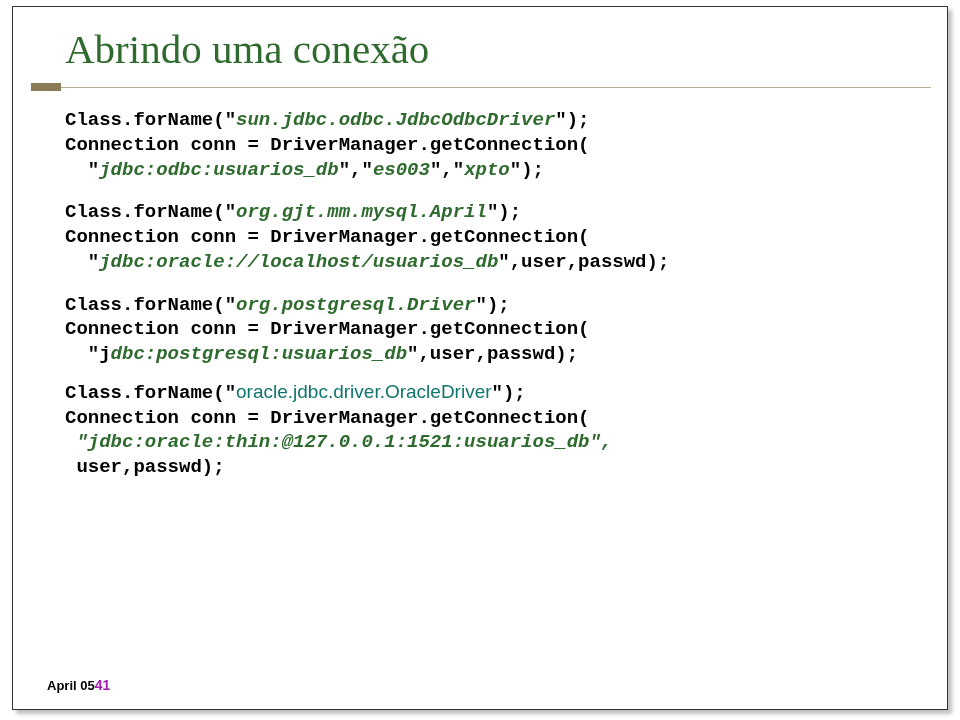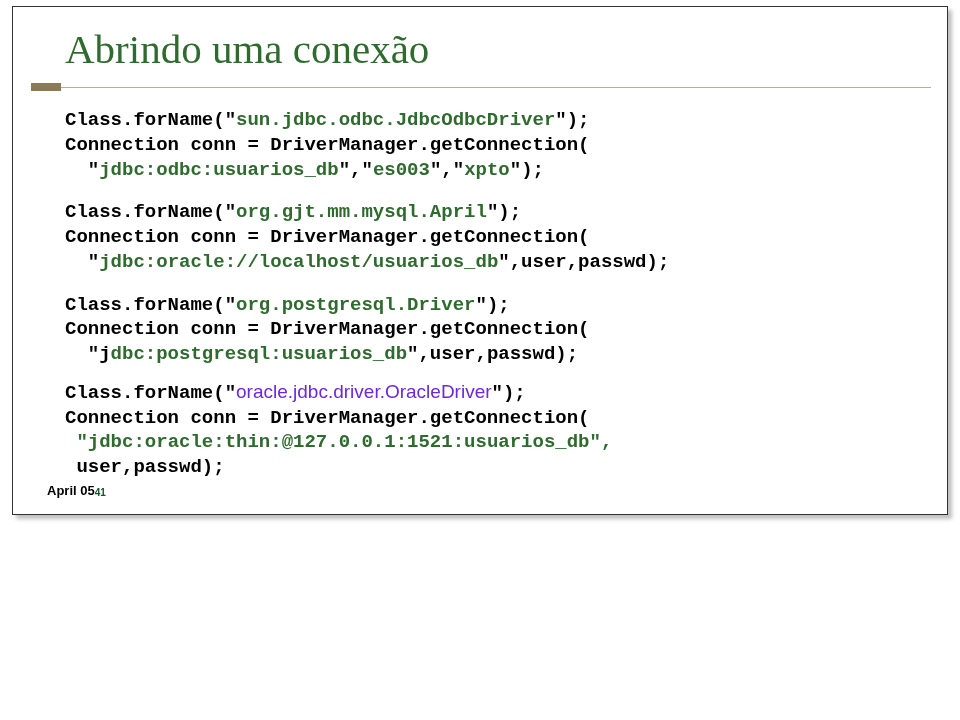--- a/index.html
+++ b/index.html
@@ -9,21 +9,21 @@
     background: #fff;
     position: relative;
     overflow: hidden;
     font-family: "Times New Roman", serif;
   }
   .slide {
     position: absolute;
     left: 12px;
     top: 6px;
     width: 936px;
-    height: 509px;
+    height: 704px;
     border: 1px solid #333;
     box-shadow: 4px 4px 4px rgba(0,0,0,0.25);
     background: #fff;
     padding: 18px 34px 24px 34px;
   }
   .title {
     font-size: 41px;
     color: #2f6b2f;
     font-family: "Times New Roman", serif;
     font-weight: normal;
@@ -58,22 +58,22 @@
     padding-left: 18px;
     font-family: "Courier New", monospace;
     font-size: 19px;
     font-weight: bold;
     line-height: 1.25;
   }
   .body p { margin-bottom: 1px; white-space: pre; }
   .gap { height: 18px; }
   .gap-small { height: 12px; }
   .k { color: #000; }
-  .s { color: #2f6b2f; }
-  .driver-sans { font-family: Arial, Helvetica, sans-serif; font-size: 19px; font-weight: normal; color: #6d28d9; }
+  .s { color: #2f6b2f; font-style: italic; }
+  .driver-sans { font-family: Arial, Helvetica, sans-serif; font-size: 19px; font-weight: normal; color: #0f766e; }
   .footer {
     position: absolute;
     bottom: 16px;
     left: 34px;
     right: 34px;
     height: 24px;
     display: flex;
     justify-content: flex-start;
     align-items: flex-end;
     font-family: Arial, Helvetica, sans-serif;
@@ -86,23 +86,23 @@
   .footer-center {
     position: absolute;
     left: 50%;
     transform: translateX(-50%);
     font-size: 13px;
     font-weight: bold;
     color: #8a7a56;
     white-space: nowrap;
   }
   .footer-right {
-    font-size: 10px;
+    font-size: 14px;
     font-weight: bold;
-    color: #14532d;
+    color: #a21caf;
   }
 </style>
 </head>
 <body>
 
 <div class="slide">
 
   <h1 class="title">Abrindo uma conexão</h1>
 
   <div class="rule">

